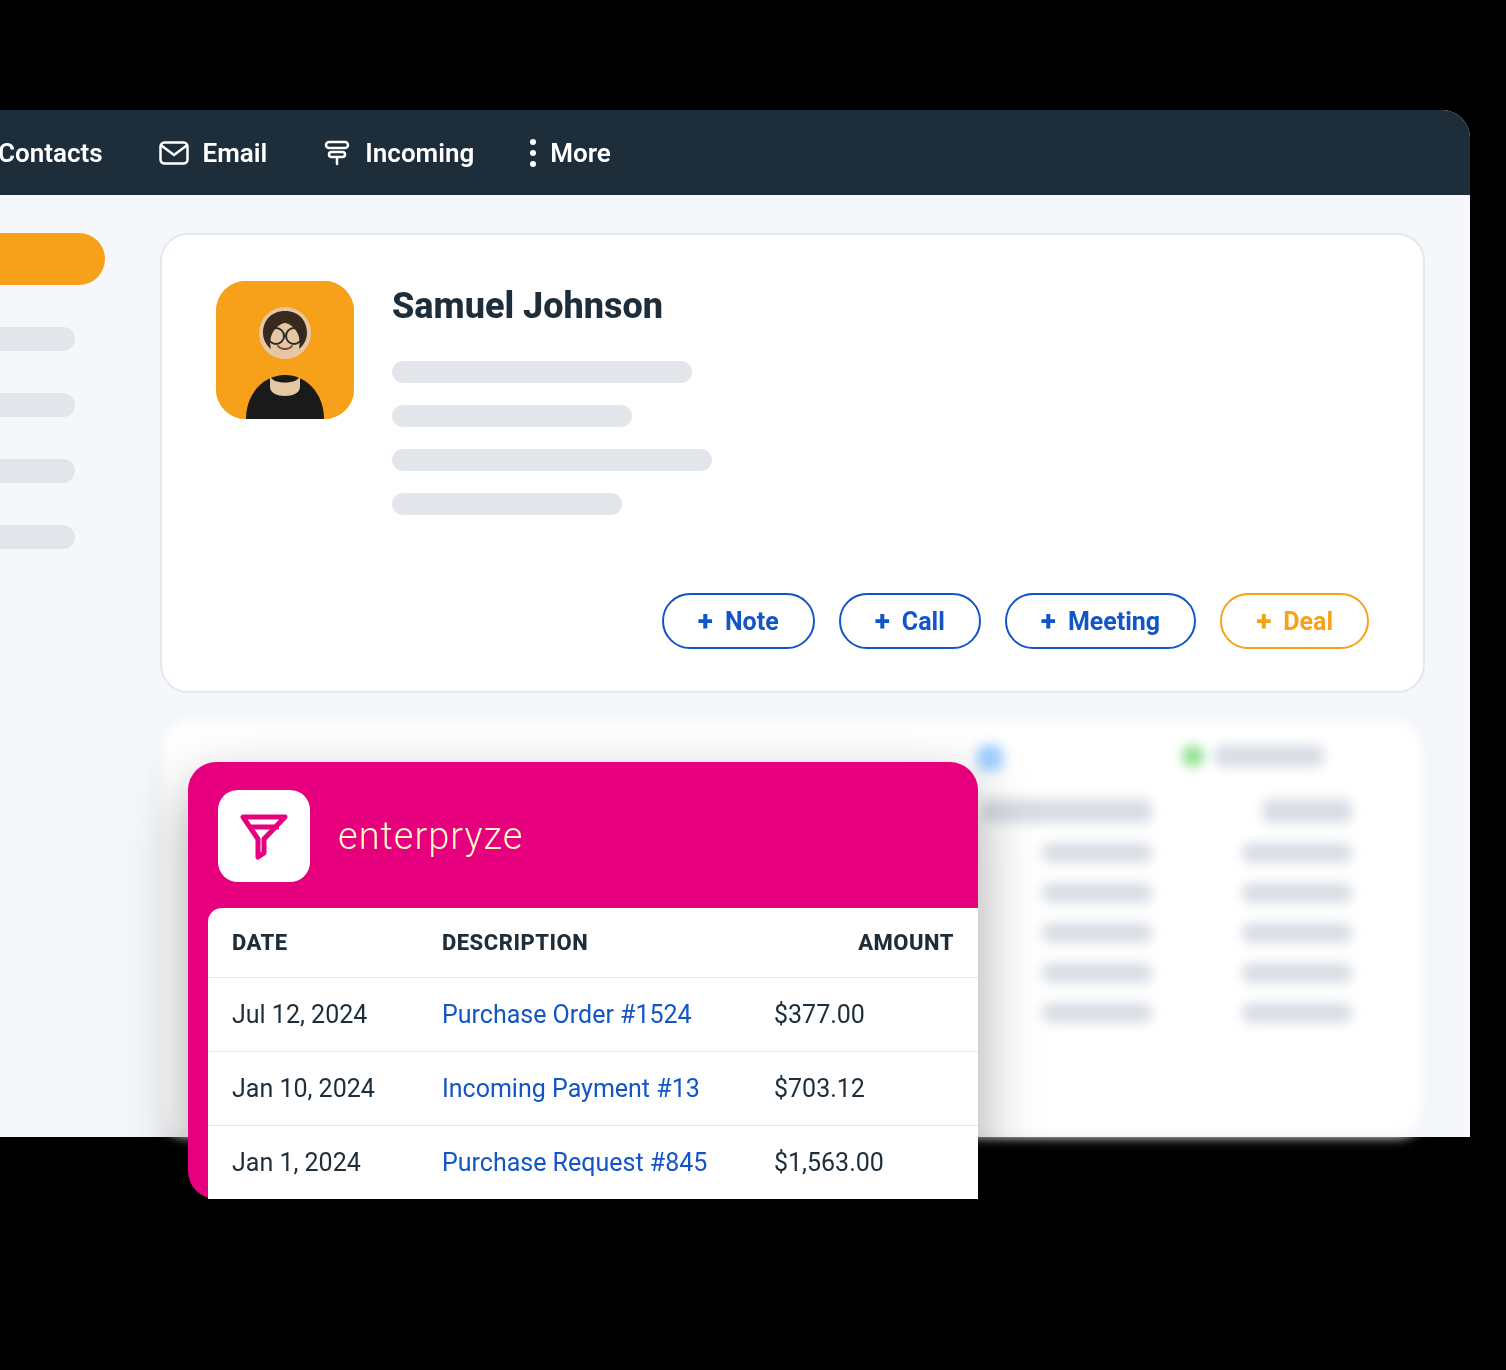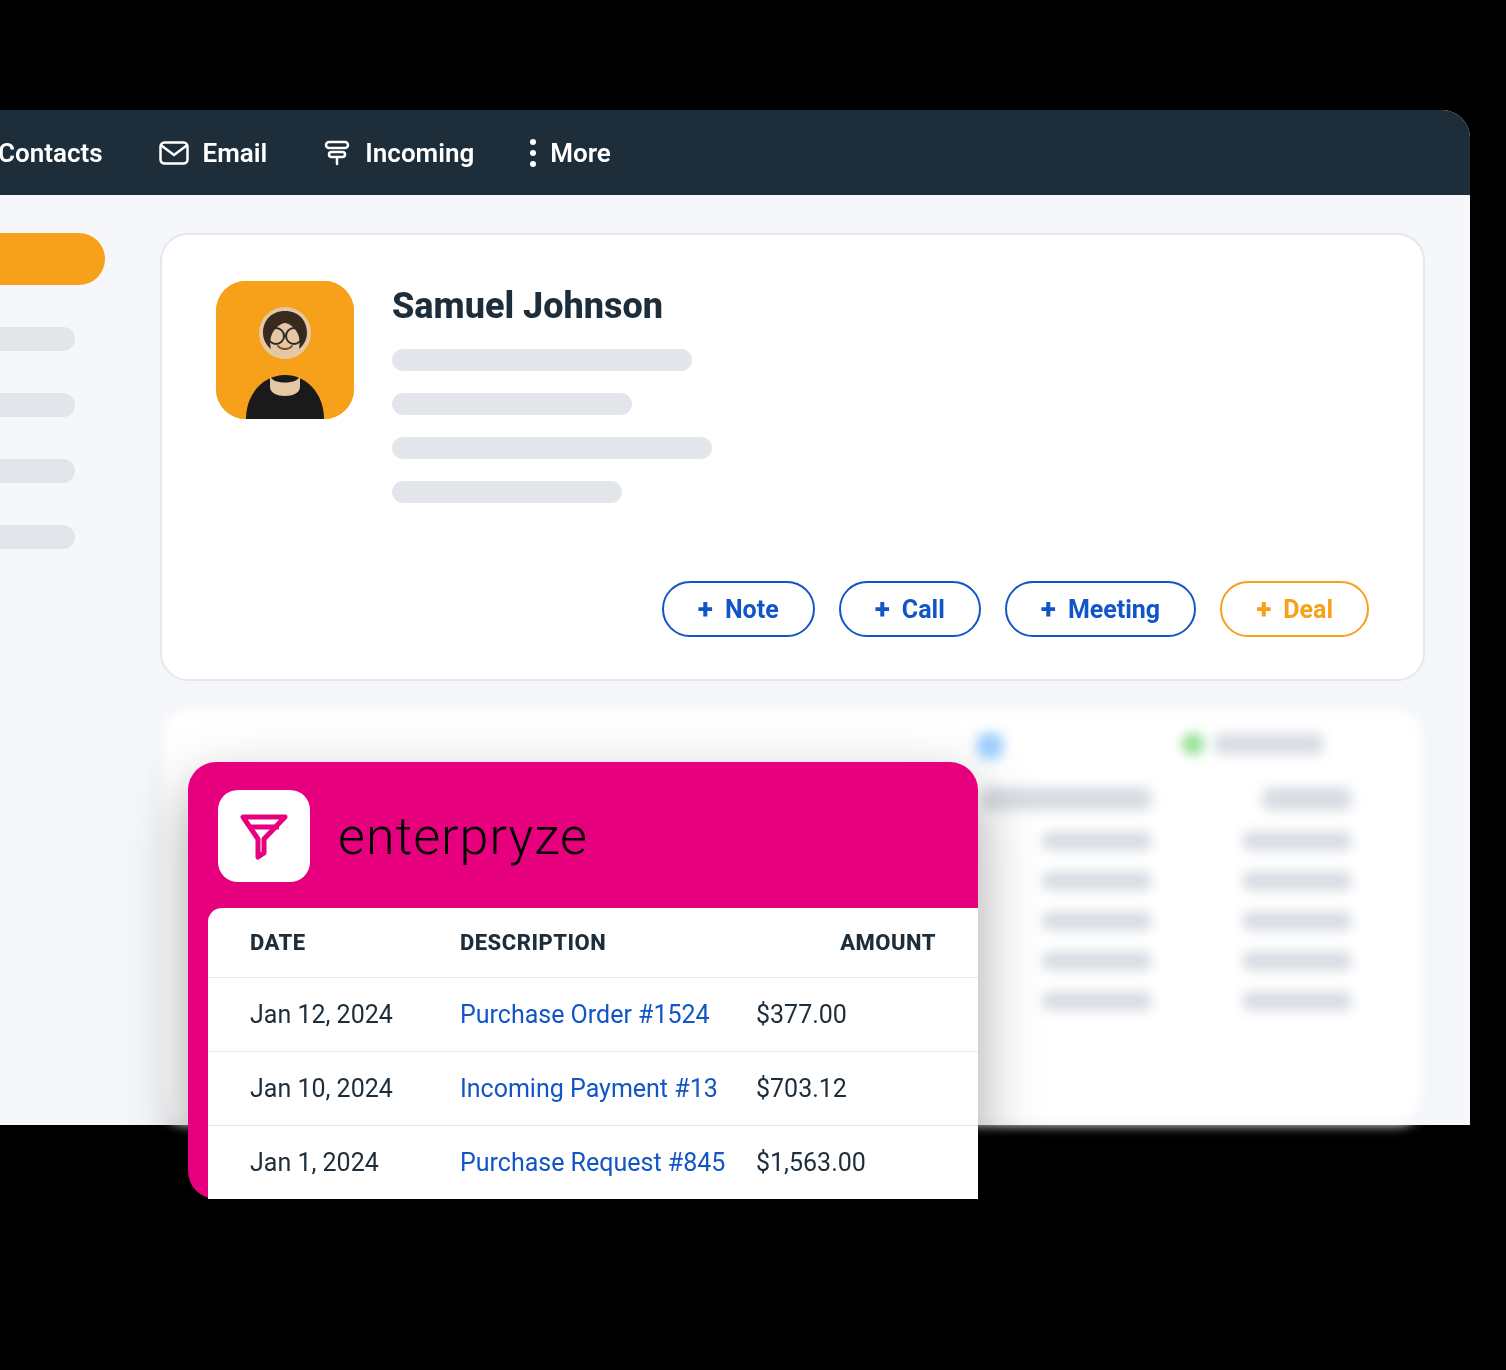--- a/index.html
+++ b/index.html
@@ -92,21 +92,21 @@
     background: linear-gradient(#f7a11b,#f7a11b);
     display:flex; align-items:flex-end; justify-content:center;
     overflow:hidden;
   }
   .avatar svg { display:block; }
   .contact-info { flex:1; padding-top: 4px; }
   .contact-name {
     font-size: 36px;
     font-weight: 800;
     color: #1d2d3a;
-    margin-bottom: 22px;
+    margin-bottom: 34px;
   }
   .skel {
     height: 22px;
     border-radius: 11px;
     background: #e2e6eb;
     margin-bottom: 22px;
   }
 
   .action-row {
     display:flex;
@@ -169,34 +169,34 @@
     gap: 28px;
     padding: 8px 30px 26px 10px;
   }
   .widget-logo {
     width: 92px; height: 92px;
     background:#fff;
     border-radius: 20px;
     display:flex;align-items:center;justify-content:center;
   }
   .widget-brand {
-    font-size: 52px;
+    font-size: 38px;
     font-weight: 300;
-    color:#000000;
+    color:#fef9c3;
     letter-spacing: 1px;
   }
   .widget-table {
     background:#fff;
     border-top-left-radius: 14px;
     overflow:hidden;
   }
   .wt-head, .wt-row {
     display:grid;
     grid-template-columns: 210px 1fr 180px;
-    padding: 22px 42px;
+    padding: 22px 24px;
     align-items:center;
   }
   .wt-head {
     color:#1d2d3a;
     font-weight:800;
     font-size: 22px;
     letter-spacing: .5px;
   }
   .wt-row {
     border-top: 1px solid #e3e8ee;
@@ -328,21 +328,21 @@
     </div>
     <div class="widget-brand">enterpryze</div>
   </div>
   <div class="widget-table">
     <div class="wt-head">
       <div>DATE</div>
       <div>DESCRIPTION</div>
       <div class="wt-amt">AMOUNT</div>
     </div>
     <div class="wt-row">
-      <div class="wt-date">Jan 12, 2024</div>
+      <div class="wt-date">Jul 12, 2024</div>
       <div class="wt-desc">Purchase Order #1524</div>
       <div class="wt-amt">$377.00</div>
     </div>
     <div class="wt-row">
       <div class="wt-date">Jan 10, 2024</div>
       <div class="wt-desc">Incoming Payment #13</div>
       <div class="wt-amt">$703.12</div>
     </div>
     <div class="wt-row">
       <div class="wt-date">Jan 1, 2024</div>

